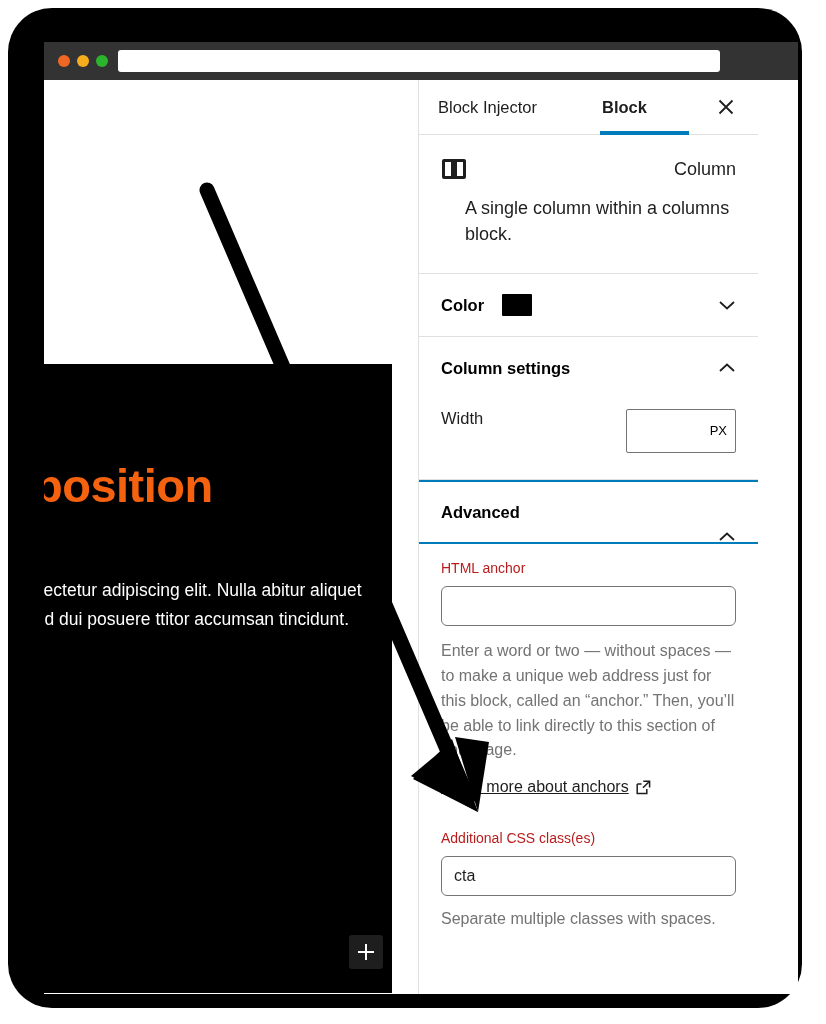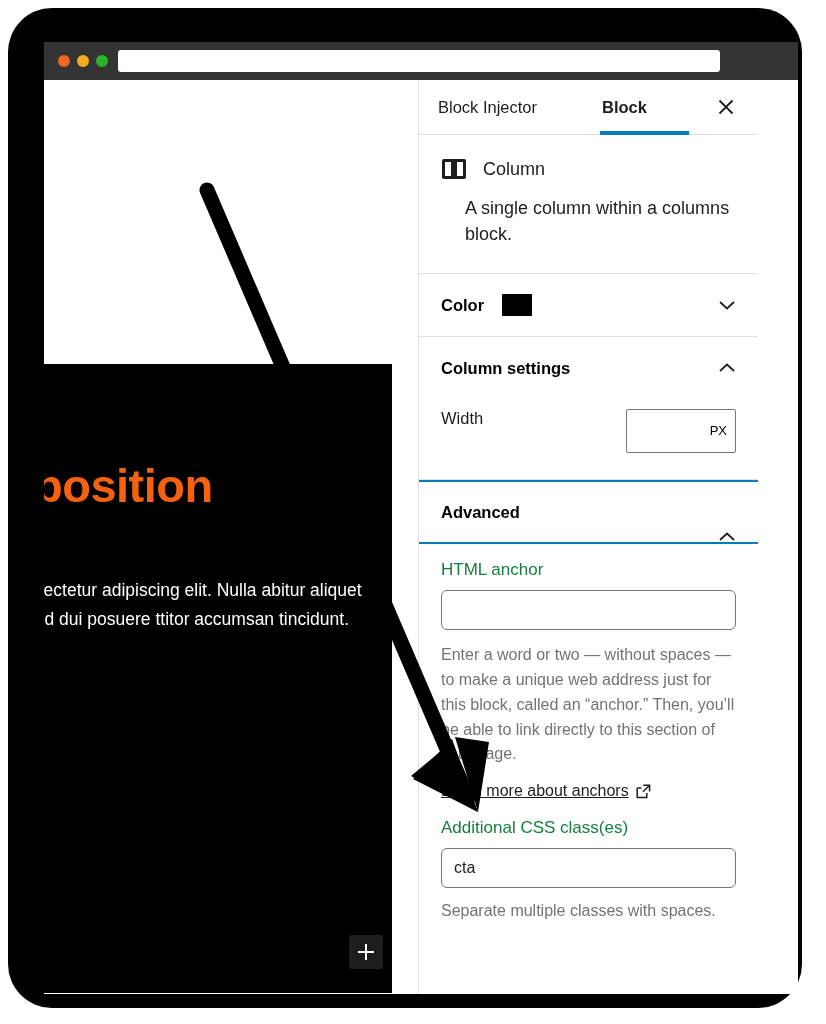--- a/index.html
+++ b/index.html
@@ -200,20 +200,21 @@
   
   #block-card {
     padding: 22px 22px 26px 22px;
     border-bottom: 1px solid #e0e0e0;
     box-sizing: border-box;
   }
   #block-card-head {
     display: flex;
     align-items: center;
     gap: 16px;
+    justify-content: space-between;
   }
   #column-icon {
     width: 26px;
     height: 24px;
     flex: 0 0 auto;
   }
   #block-card-title {
     font-size: 18px;
     color: #1e1e1e;
   }
@@ -310,22 +311,22 @@
     box-sizing: border-box;
   }
   #advanced-panel .panel-header { height: 60px; }
 
   
   #advanced-body {
     padding: 16px 22px 0 22px;
     box-sizing: border-box;
   }
   .field-label {
-    font-size: 17px;
-    color: #15803d;
+    font-size: 14px;
+    color: #b91c1c;
     display: block;
     margin-bottom: 10px;
   }
   .text-input {
     width: 100%;
     height: 40px;
     box-sizing: border-box;
     border: 1px solid #757575;
     border-radius: 6px;
     padding: 0 12px;
@@ -344,21 +345,21 @@
   #anchors-link {
     display: inline-flex;
     align-items: center;
     gap: 7px;
     margin-top: 15px;
     font-size: 16px;
     color: #1e1e1e;
     text-decoration: underline;
     cursor: pointer;
   }
-  #css-class-field-group { margin-top: 18px; }
+  #css-class-field-group { margin-top: 34px; }
   #css-class-help { margin-top: 11px; }
 
   
   #annotation-arrow {
     position: absolute;
     left: 0;
     top: 0;
     width: 826px;
     height: 1024px;
     pointer-events: none;

